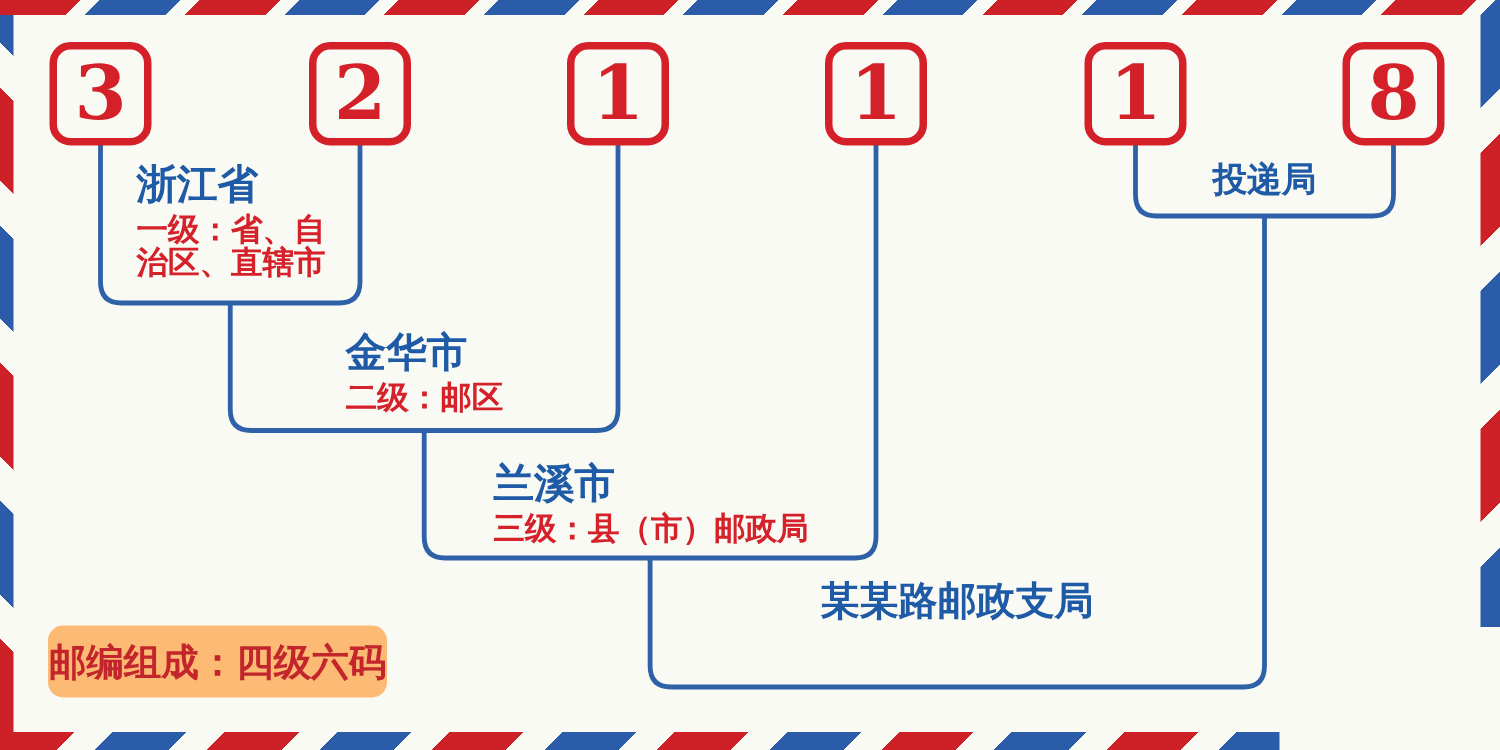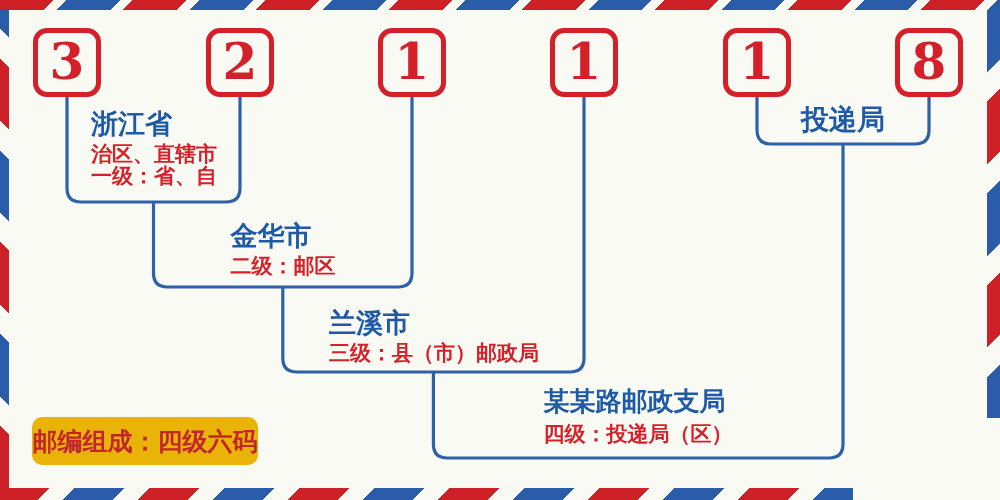--- a/index.html
+++ b/index.html
@@ -65,26 +65,26 @@
     font-weight:bold;color:#d4212a;
     font-size:21px;line-height:22px;margin-top:4px;
   }
   .lg1{left:154px;top:109px;}
   .lg2{left:283px;top:221px;}
   .lg3{left:434px;top:308px;}
   .lg4{left:638px;top:389px;}
   .lg4 .lvl-name{font-size:26px;line-height:24px;}
   .lg4 .lvl-desc{margin-top:10px;}
   .lg5{left:843px;top:108px;}
-  .lg5 .lvl-name{font-size:28px;line-height:24px;}
+  .lg5 .lvl-name{font-size:23px;line-height:24px;}
   .desc-line{display:block;}
   
   .badge{
     position:absolute;left:32px;top:417px;width:226px;height:48px;
-    background:#eab308;border-radius:10px;
+    background:#fdba74;border-radius:10px;
     display:flex;align-items:center;justify-content:center;
   }
   .badge-text{
     font-family:"DejaVu Serif","Liberation Serif",serif;
     font-weight:bold;font-size:25px;color:#c2252b;white-space:nowrap;
   }
 </style>
 </head>
 <body>
 
@@ -118,38 +118,37 @@
   <div class="digit-box d5">
     <span class="digit">1</span>
   </div>
   <div class="digit-box d6">
     <span class="digit">8</span>
   </div>
 
   <div class="lbl lg1">
     <div class="lvl-name">浙江省</div>
     <div class="lvl-desc">
+      <span class="desc-line">一级：省、自</span>
       <span class="desc-line">治区、直辖市</span>
-      <span class="desc-line">一级：省、自</span>
     </div>
   </div>
 
   <div class="lbl lg2">
     <div class="lvl-name">金华市</div>
     <div class="lvl-desc">二级：邮区</div>
   </div>
 
   <div class="lbl lg3">
     <div class="lvl-name">兰溪市</div>
     <div class="lvl-desc">三级：县（市）邮政局</div>
   </div>
 
   <div class="lbl lg4">
     <div class="lvl-name">某某路邮政支局</div>
-    <div class="lvl-desc">四级：投递局（区）</div>
   </div>
 
   <div class="lbl lg5">
     <div class="lvl-name">投递局</div>
   </div>
 
   <div class="badge">
     <span class="badge-text">邮编组成：四级六码</span>
   </div>
 

